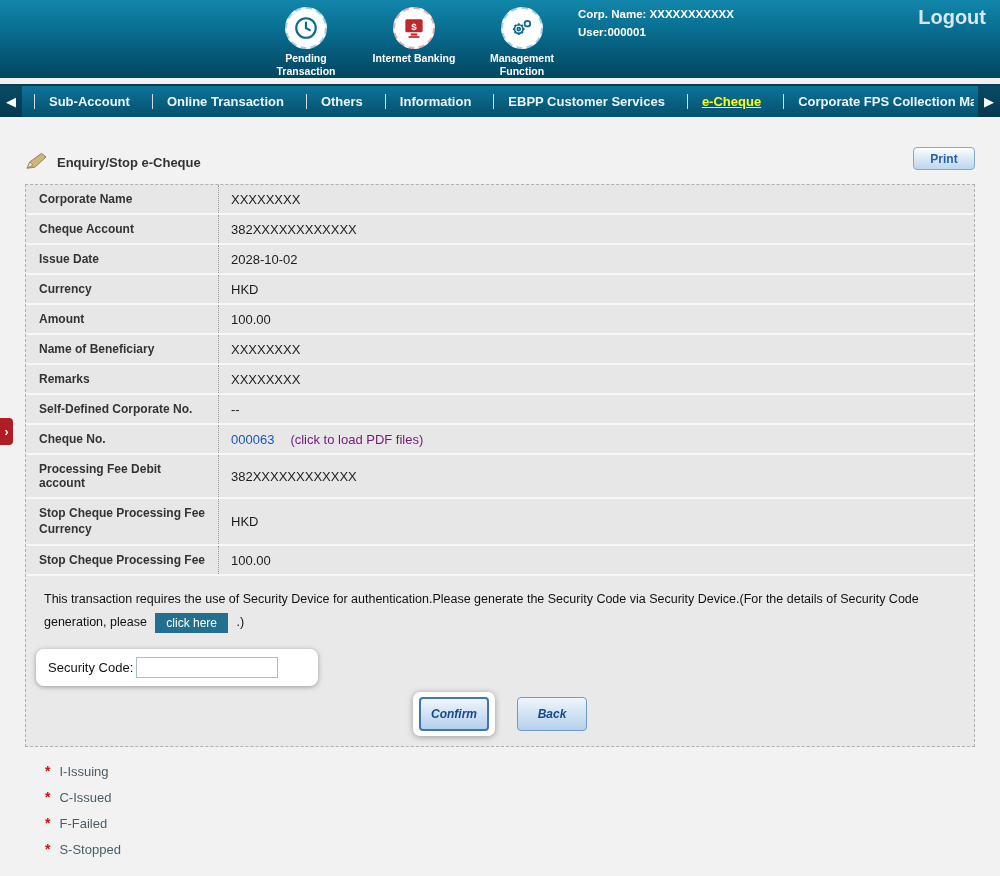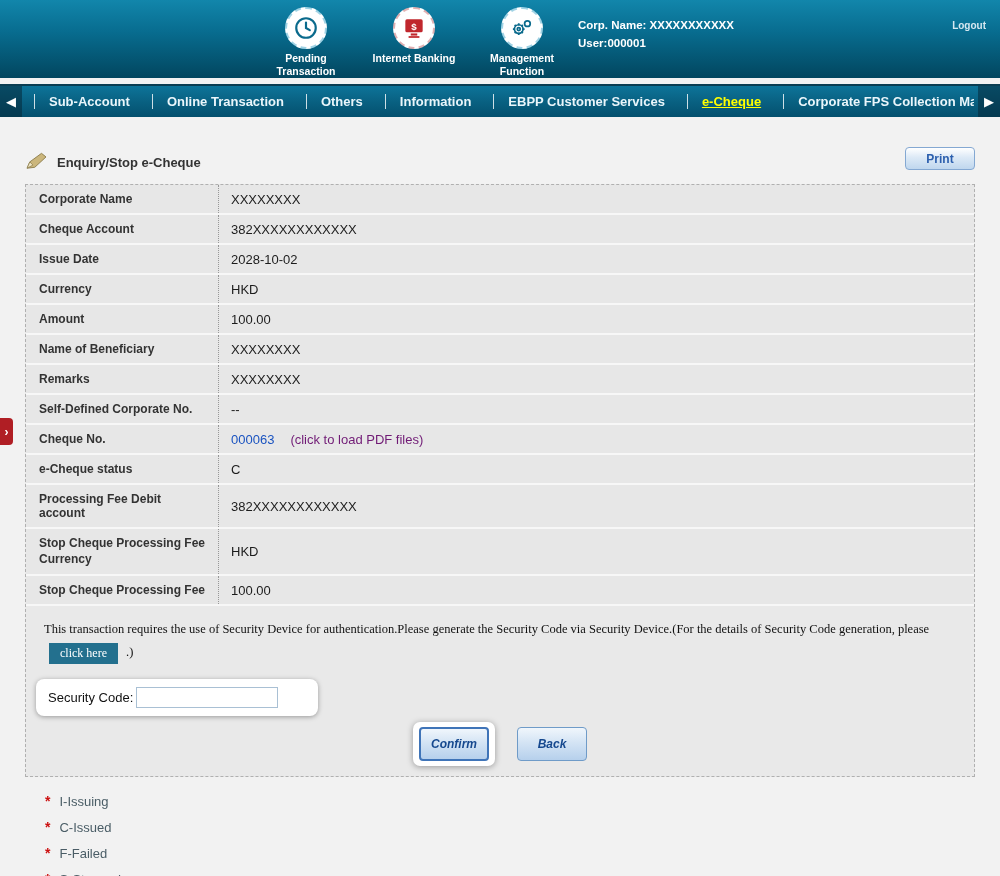--- a/index.html
+++ b/index.html
@@ -17,22 +17,22 @@
   }
   .hdr-icons { position:absolute; left:258px; top:7px; display:flex; gap:12px; }
   .hdr-icon-item { width:96px; text-align:center; cursor:pointer; }
   .circle-icon {
     width:42px; height:42px; border-radius:50%; margin:0 auto;
     background:#ffffff; border:2px dashed #9fd2e4;
     display:flex; align-items:center; justify-content:center;
   }
   .circle-icon.red { border-color:#e0b0b2; }
   .hdr-icon-label { display:block; margin-top:3px; color:#ffffff; font-size:10.5px; font-weight:bold; line-height:1.2; }
-  .corp-info { position:absolute; left:578px; top:16px; color:#ffffff; font-size:11.5px; font-weight:bold; line-height:1.6; }
-  .logout { position:absolute; right:14px; top:20px; color:#d6e8f1; font-size:10px; font-weight:bold; cursor:pointer; text-decoration:none; }
+  .corp-info { position:absolute; left:578px; top:5px; color:#ffffff; font-size:11.5px; font-weight:bold; line-height:1.6; }
+  .logout { position:absolute; right:14px; top:6px; color:#d6e8f1; font-size:20px; font-weight:bold; cursor:pointer; text-decoration:none; }
 
   
   .main-nav {
     position:relative; height:33px; margin-top:6px;
     background:linear-gradient(180deg,#0d7499 0%,#096182 50%,#04506e 100%);
     border-top:2px solid #0a3d52;
     display:flex; align-items:center;
   }
   .nav-arrow { position:absolute; top:0; bottom:0; width:22px; display:flex; align-items:center; justify-content:center;
     color:#ffffff; font-size:13px; cursor:pointer; background:rgba(5,40,56,.55); }
@@ -44,39 +44,39 @@
     border-left:1px solid rgba(255,255,255,.8); line-height:15px;
   }
   .nav-list li.active { color:#ffff00; text-decoration:underline; }
 
   
   .main-area { padding:0 25px; }
   .title-row { display:flex; align-items:flex-end; margin-top:30px; }
   .title-icon { margin-right:8px; display:inline-flex; }
   .page-title { font-size:13px; color:#333333; font-weight:bold; }
   .print-btn {
-    margin-left:auto; width:70px; height:23px; cursor:pointer;
+    margin-left:auto; width:62px; height:23px; cursor:pointer;
     background:linear-gradient(180deg,#ffffff 0%,#dcE9f6 45%,#bfd7ee 100%);
     border:1px solid #84a8d2; border-radius:4px;
     color:#2b5fae; font-weight:bold; font-size:12px; font-family:inherit;
   }
 
   
   .details-box { margin-top:14px; border:1px dashed #b0b0b0; background:#e9e9e9; padding-bottom:10px; }
   .d-row { display:flex; background:#e7e7e7; border-bottom:2px solid #f7f7f7; min-height:30px; }
   .d-label {
     width:193px; flex:0 0 193px; padding:7px 10px 7px 13px;
     font-size:12px; font-weight:bold; color:#333333;
     border-right:1px dotted #979797; display:flex; align-items:center;
   }
   .d-value { flex:1; padding:6px 12px; font-size:13px; color:#1c1c1c; display:flex; align-items:center; }
   .cheque-link { color:#1a53c0; cursor:pointer; text-decoration:none; }
   .cheque-note { margin-left:16px; color:#701a75; }
 
-  .notice { padding:12px 18px 2px 18px; font-size:12.5px; color:#111111; line-height:1.85; max-width:930px;font-family:Liberation Serif, serif; }
+  .notice { padding:12px 18px 2px 18px; font-size:12.5px; color:#111111; line-height:1.85; max-width:930px; }
   .click-here-btn {
     display:inline-block; background:#23708e; color:#ffffff; border:none; cursor:pointer;
     font-size:12px; font-family:inherit; padding:3px 11px; margin:0 5px; vertical-align:middle;
   }
 
   .sec-row { padding:6px 0 4px 10px; }
   .sec-highlight {
     display:inline-flex; align-items:center; gap:3px;
     background:#ffffff; border-radius:8px; padding:8px 40px 8px 12px;
     box-shadow:0 1px 5px rgba(0,0,0,.35);
@@ -218,24 +218,20 @@
         <div class="d-value">--</div>
       </div>
       <div class="d-row">
         <div class="d-label">Cheque No.</div>
         <div class="d-value">
           <a class="cheque-link">000063</a>
           <span class="cheque-note">(click to load PDF files)</span>
         </div>
       </div>
       <div class="d-row">
-        <div class="d-label">e-Cheque status</div>
-        <div class="d-value">C</div>
-      </div>
-      <div class="d-row">
         <div class="d-label">Processing Fee Debit account</div>
         <div class="d-value">382XXXXXXXXXXXX</div>
       </div>
       <div class="d-row">
         <div class="d-label" style="line-height:1.3;">Stop Cheque Processing Fee Currency</div>
         <div class="d-value">HKD</div>
       </div>
       <div class="d-row">
         <div class="d-label">Stop Cheque Processing Fee</div>
         <div class="d-value">100.00</div>

